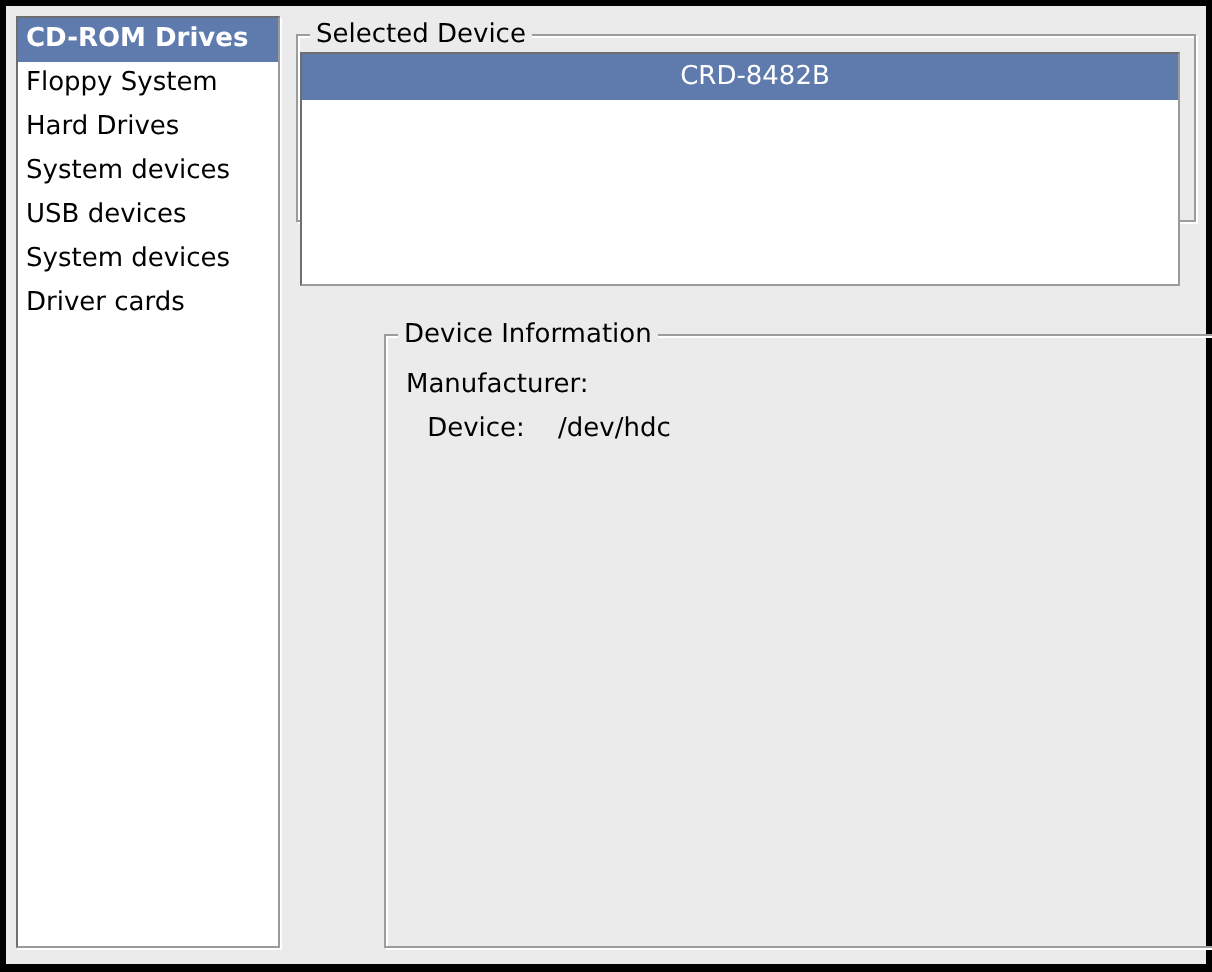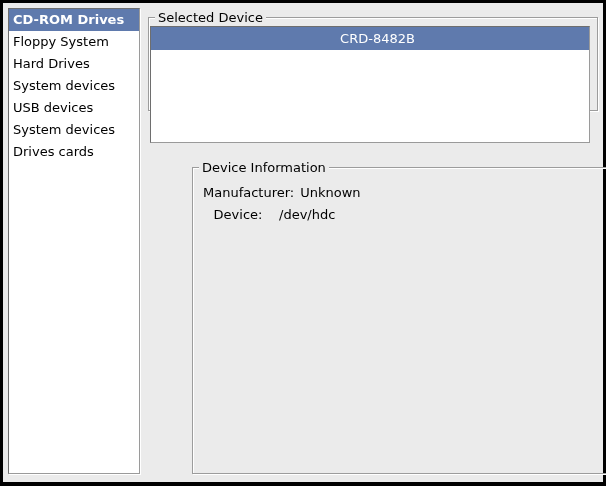--- a/index.html
+++ b/index.html
@@ -138,41 +138,40 @@
 
       <div class="category-item">
         <span>USB devices</span>
       </div>
 
       <div class="category-item">
         <span>System devices</span>
       </div>
 
       <div class="category-item">
-        <span>Drives cards</span>
+        <span>Driver cards</span>
       </div>
     </div>
 
   <div class="frame frame-selected-device">
     <span class="frame-label">Selected Device</span>
     <div class="device-list">
 
         <div class="device-item selected">
           <span>CRD-8482B</span>
         </div>
       </div>
   </div>
 
   <div class="frame frame-device-info">
     <span class="frame-label">Device Information</span>
     <div class="info-rows">
 
         <div class="info-row">
           <span class="info-label">Manufacturer:</span>
-          <span class="info-value">Unknown</span>
         </div>
 
 
         <div class="info-row">
           <span class="info-label">Device:</span>
           <span class="info-value">/dev/hdc</span>
         </div>
       </div>
   </div>
 

